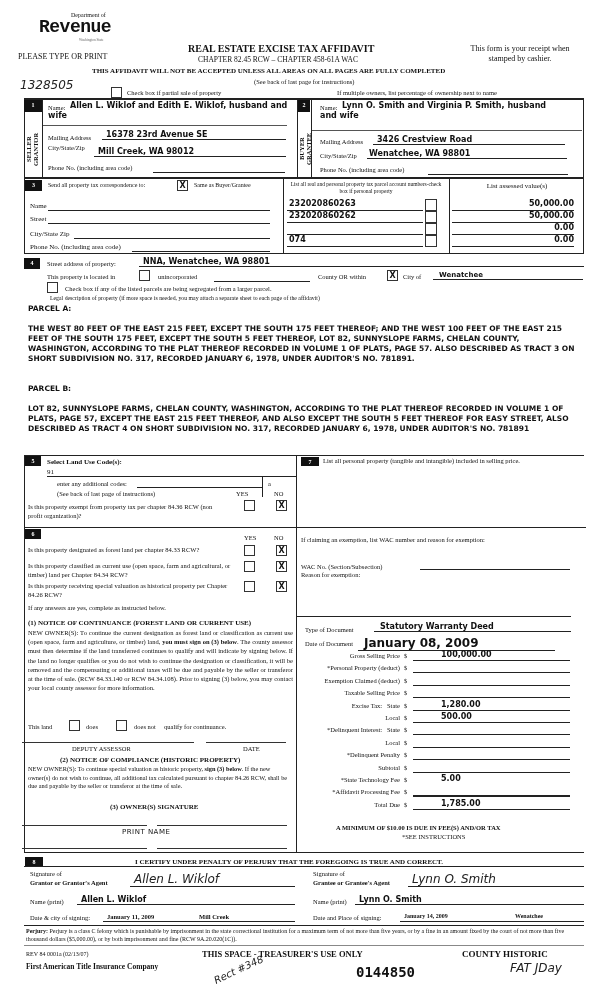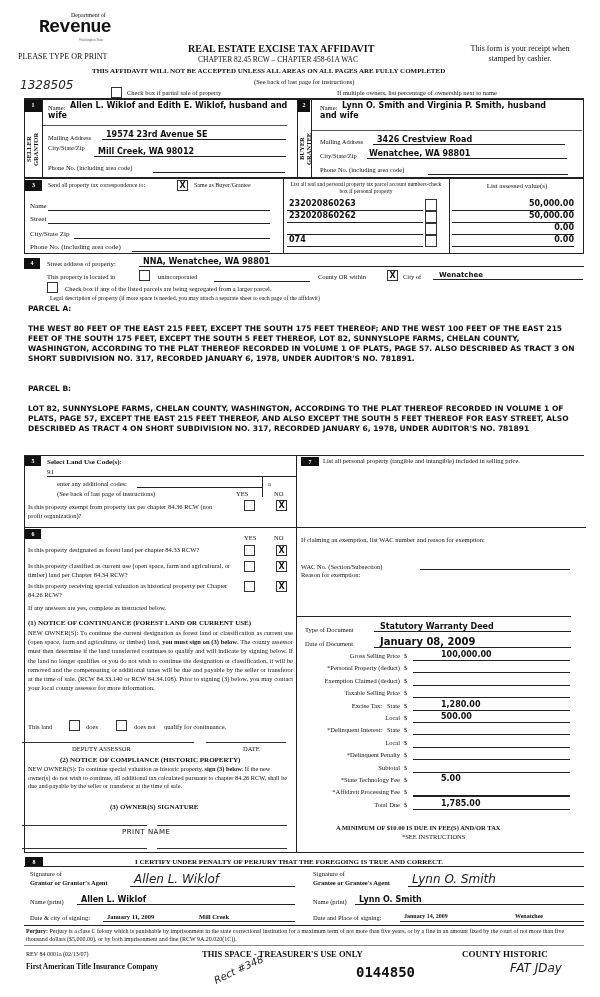--- a/index.html
+++ b/index.html
@@ -35,21 +35,21 @@
 <div class="abs" style="left:24px;top:98px;width:560px;height:80px;border:1px solid #222;border-top:2px solid #222;"></div>
 <div class="abs" style="left:297px;top:98px;width:1px;height:80px;background:#222;"></div>
 
 <div class="abs blk" style="left:24px;top:100px;width:18px;height:12px;">1</div>
 <div class="abs vert" style="left:25px;top:124px;width:16px;height:50px;">SELLER GRANTOR</div>
 <div class="abs" style="left:42px;top:100px;width:1px;height:78px;background:#222;"></div>
 <div class="abs" style="left:48px;top:104px;font-size:6.5px;">Name:</div>
 <div class="abs sans" style="left:48px;top:101px;width:240px;font-size:8px;line-height:10px;text-indent:22px;">Allen L. Wiklof and Edith E. Wiklof, husband and wife</div>
 <div class="abs" style="left:43px;top:125px;width:244px;height:1px;background:#555;"></div>
 <div class="abs" style="left:48px;top:134px;font-size:6.5px;">Mailing Address</div>
-<div class="abs sans uline" style="left:102px;top:130px;width:184px;font-size:8px;padding-left:4px;">19574 23rd Avenue SE</div>
+<div class="abs sans uline" style="left:102px;top:130px;width:184px;font-size:8px;padding-left:4px;">16378 23rd Avenue SE</div>
 <div class="abs" style="left:48px;top:144px;font-size:6.5px;width:48px;overflow:hidden;white-space:nowrap;">City/State/Zip</div>
 <div class="abs sans uline" style="left:94px;top:147px;width:192px;font-size:8px;padding-left:4px;">Mill Creek, WA 98012</div>
 <div class="abs" style="left:48px;top:164px;font-size:6.5px;">Phone No. (including area code)</div>
 <div class="abs uline" style="left:153px;top:164px;width:132px;height:9px;"></div>
 
 <div class="abs blk" style="left:298px;top:100px;width:12px;height:12px;">2</div>
 <div class="abs vert" style="left:298px;top:124px;width:12px;height:50px;">BUYER GRANTEE</div>
 <div class="abs" style="left:311px;top:100px;width:1px;height:78px;background:#222;"></div>
 <div class="abs" style="left:320px;top:104px;font-size:6.5px;">Name:</div>
 <div class="abs sans" style="left:320px;top:101px;width:240px;font-size:8px;line-height:10px;text-indent:22px;">Lynn O. Smith and Virginia P. Smith, husband and wife</div>
@@ -182,21 +182,21 @@
 <div class="abs" style="left:296px;top:527px;width:290px;height:1px;background:#222;"></div>
 <div class="abs" style="left:301px;top:536px;font-size:6.5px;">If claiming an exemption, list WAC number and reason for exemption:</div>
 <div class="abs" style="left:301px;top:563px;font-size:6.5px;">WAC No. (Section/Subsection)</div>
 <div class="abs uline" style="left:420px;top:561px;width:150px;height:9px;"></div>
 <div class="abs" style="left:301px;top:571px;font-size:6.5px;">Reason for exemption:</div>
 <div class="abs" style="left:296px;top:616px;width:275px;height:1px;background:#222;"></div>
 
 <div class="abs" style="left:305px;top:626px;font-size:6.5px;">Type of Document</div>
 <div class="abs sans uline" style="left:374px;top:622px;width:197px;font-size:8px;padding-left:6px;">Statutory Warranty Deed</div>
 <div class="abs" style="left:305px;top:640px;font-size:6.5px;">Date of Document</div>
-<div class="abs sans uline" style="left:374px;top:636px;width:197px;font-size:10px;padding-left:6px;">January 08, 2009</div>
+<div class="abs sans uline" style="left:358px;top:636px;width:197px;font-size:12px;padding-left:6px;">January 08, 2009</div>
 <div id="tax-lines">
     <div class="abs" style="left:300px;top:652px;width:100px;text-align:right;font-size:6.5px;white-space:pre;">Gross Selling Price</div>
        <div class="abs" style="left:404px;top:652px;font-size:6.5px;">$</div>
        <div class="abs sans uline" style="left:413px;top:650px;width:157px;height:11px;font-size:8px;padding-left:28px;">100,000.00</div>
     <div class="abs" style="left:300px;top:664.4px;width:100px;text-align:right;font-size:6.5px;white-space:pre;">*Personal Property (deduct)</div>
        <div class="abs" style="left:404px;top:664.4px;font-size:6.5px;">$</div>
        <div class="abs sans uline" style="left:413px;top:662.4px;width:157px;height:11px;font-size:8px;padding-left:28px;"></div>
     <div class="abs" style="left:300px;top:676.8px;width:100px;text-align:right;font-size:6.5px;white-space:pre;">Exemption Claimed (deduct)</div>
        <div class="abs" style="left:404px;top:676.8px;font-size:6.5px;">$</div>
        <div class="abs sans uline" style="left:413px;top:674.8px;width:157px;height:11px;font-size:8px;padding-left:28px;"></div>

